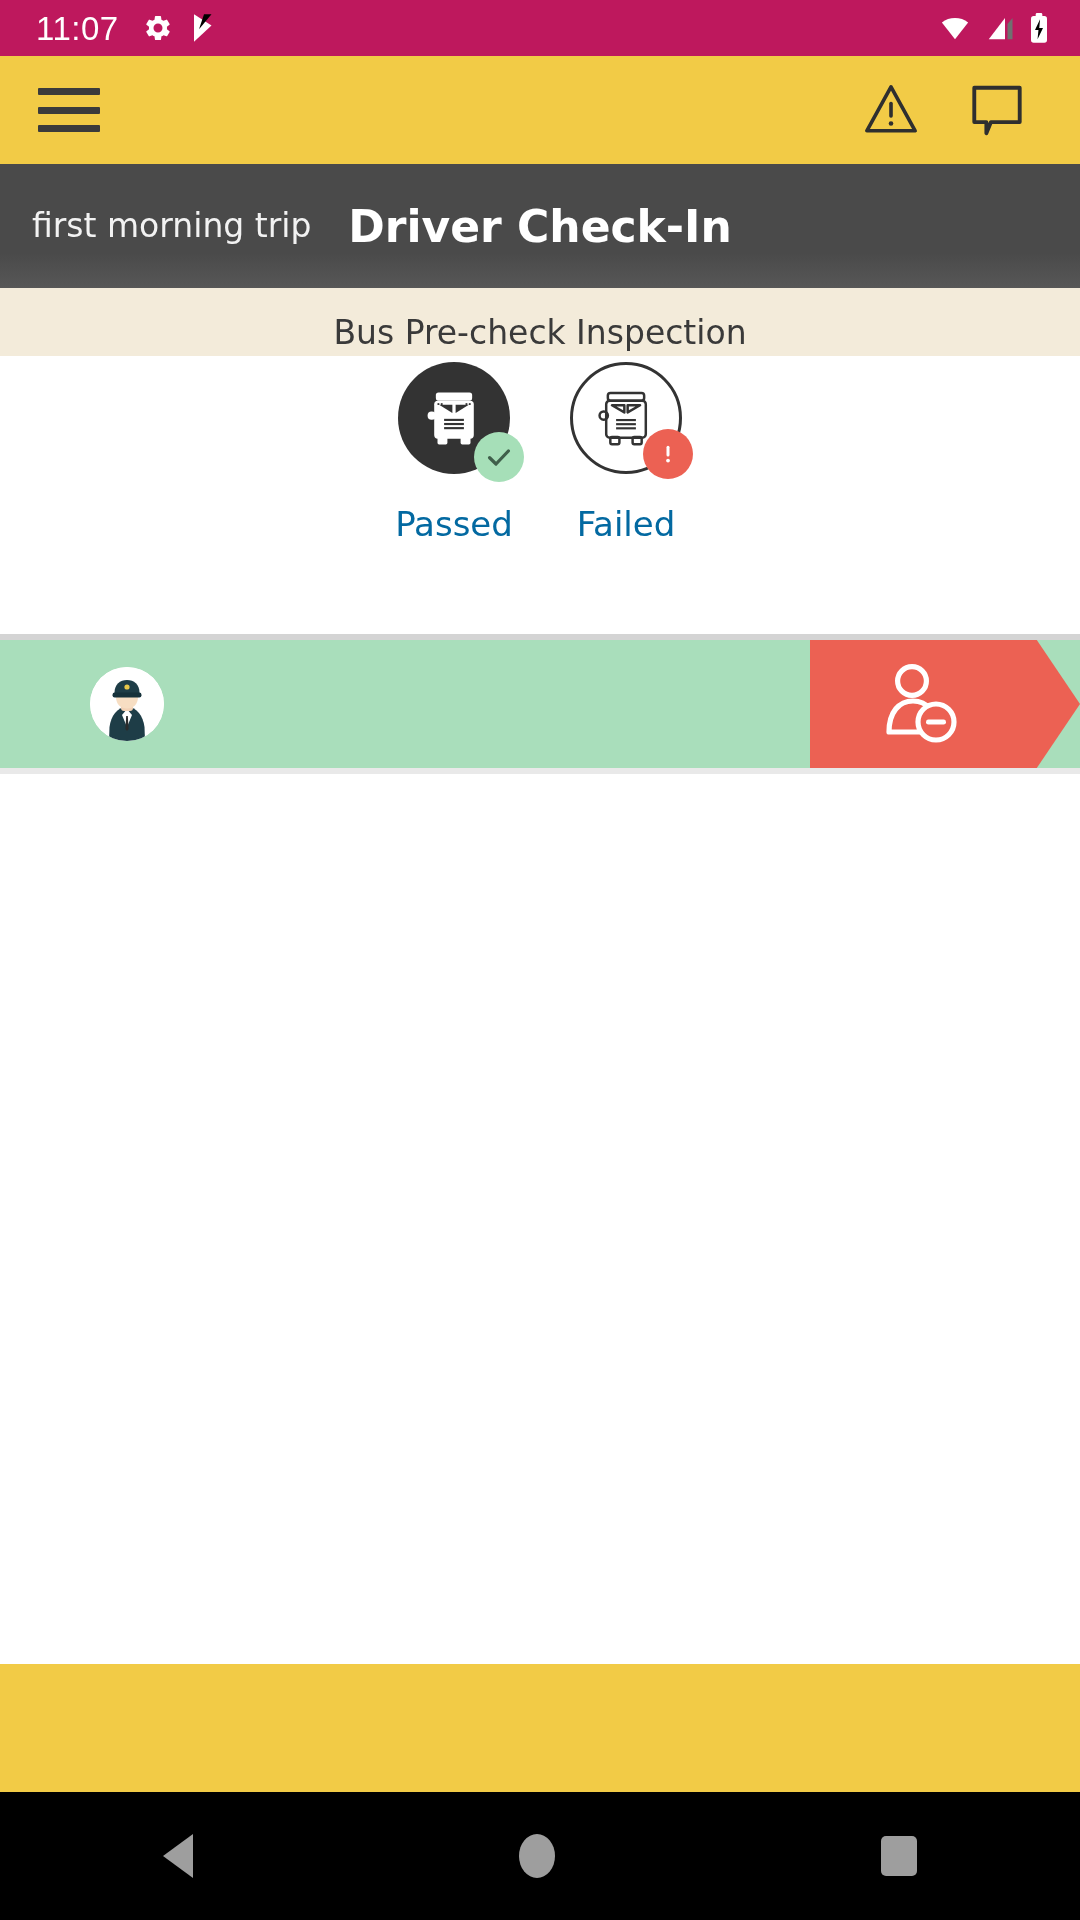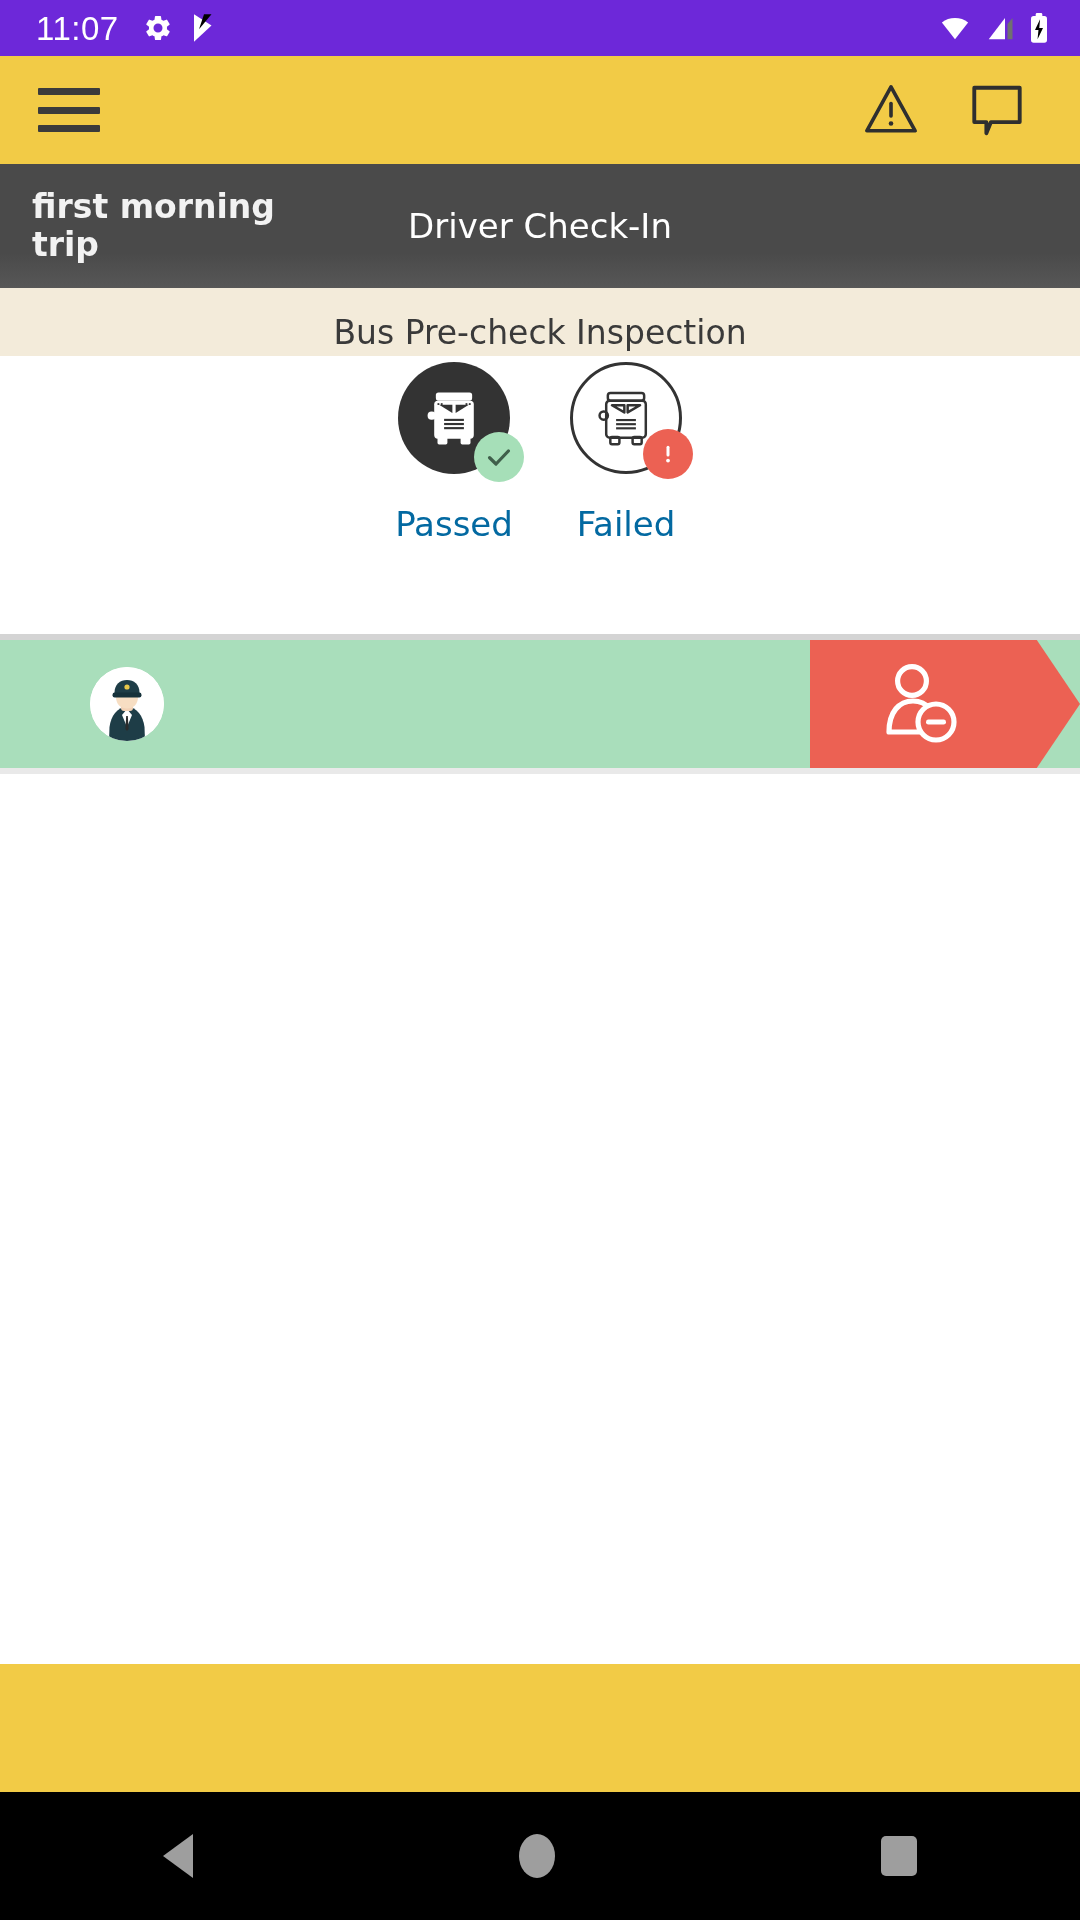--- a/index.html
+++ b/index.html
@@ -7,21 +7,21 @@
     width:1080px; height:1920px;
     background:#ffffff;
     font-family:"DejaVu Sans", sans-serif;
     overflow:hidden;
   }
   #screen { position:relative; width:1080px; height:1920px; background:#fff; }
 
   
   .statusbar {
     position:absolute; top:0; left:0; width:1080px; height:56px;
-    background:#6d28d9; color:#fff;
+    background:#be185d; color:#fff;
     display:flex; align-items:center;
   }
   .sb-time {
     font-size:33px; font-family:"Liberation Sans", sans-serif;
     margin-left:36px; letter-spacing:0.5px; line-height:1;
   }
   .sb-left-icons { display:flex; align-items:center; gap:18px; margin-left:24px; }
   .sb-right { margin-left:auto; display:flex; align-items:center; gap:12px; margin-right:30px; }
 
   
@@ -37,25 +37,25 @@
 
   
   .tripbar {
     position:absolute; top:164px; left:0; width:1080px; height:124px;
     background:linear-gradient(180deg,#4A4A4A 0%,#4A4A4A 72%,#575757 100%);
     display:flex; align-items:center;
   }
   .trip-name {
     color:#F2F2F2; font-size:33px; line-height:38px;
     margin-left:32px; width:300px;
-    font-family:"DejaVu Sans", sans-serif; font-weight:700;
+    font-family:"DejaVu Sans", sans-serif; font-weight:400;
   }
   .trip-title {
     position:absolute; left:0; right:0; text-align:center;
-    color:#FFFFFF; font-size:34px; font-weight:400;
+    color:#FFFFFF; font-size:44px; font-weight:700;
   }
 
   
   .subbar {
     position:absolute; top:288px; left:0; width:1080px; height:88px;
     background:#F3EBDA;
     display:flex; align-items:center; justify-content:center;
   }
   .subbar span { color:#3A3A3A; font-size:33px; }
 

